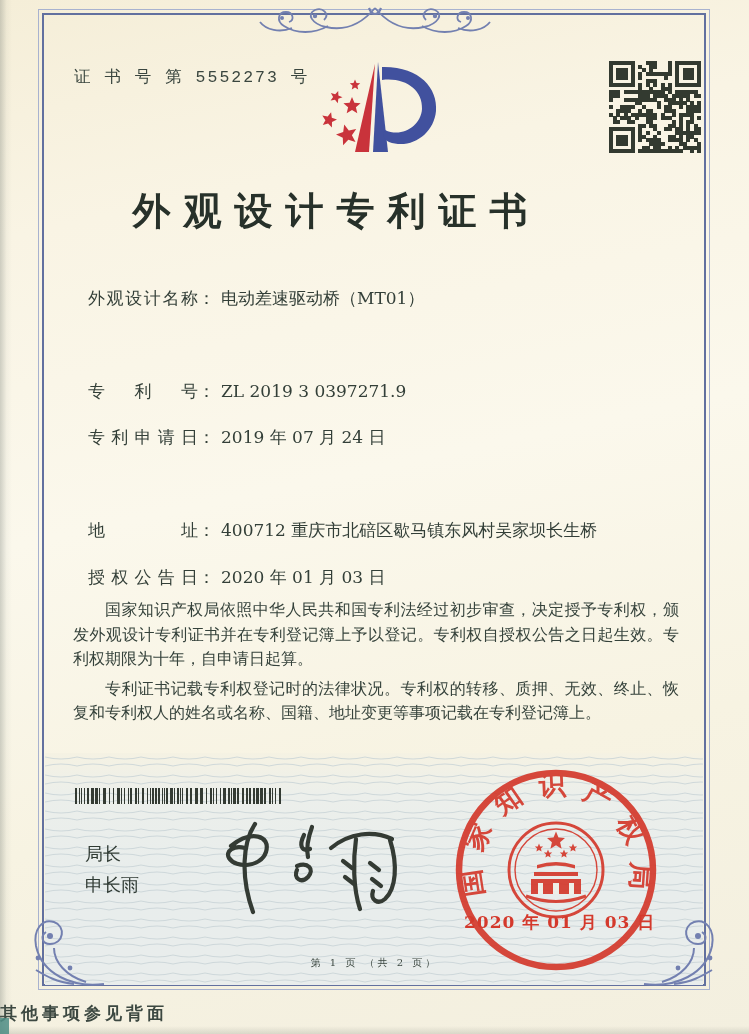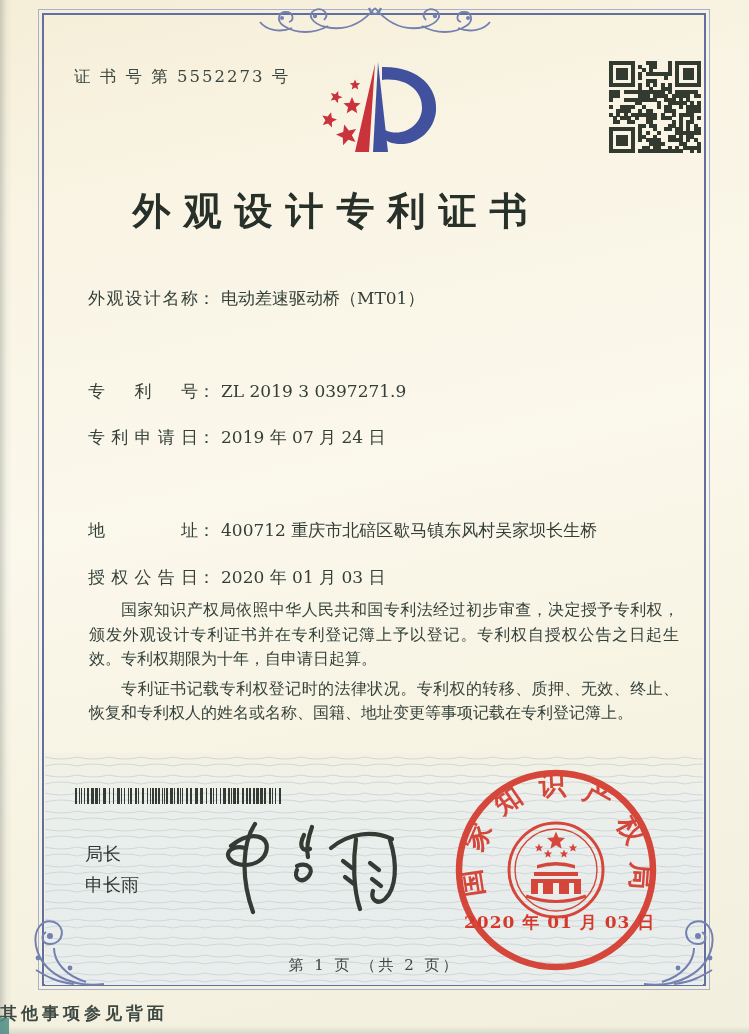--- a/index.html
+++ b/index.html
@@ -20,40 +20,40 @@
   .scan-edge-left{position:absolute;left:0;top:0;width:12px;height:1034px;
     background:linear-gradient(90deg,rgba(90,100,95,.28),rgba(90,100,95,.05) 55%,transparent);}
   .scan-edge-bottom{position:absolute;left:0;bottom:0;width:749px;height:8px;
     background:linear-gradient(0deg,rgba(120,125,115,.22),transparent);}
   .scan-speck{position:absolute;left:0;top:1018px;width:9px;height:16px;background:#4f8e86;opacity:.85;}
   .frame-outer{position:absolute;left:38px;top:9px;width:672px;height:981px;border:1px solid var(--frame-blue-light);}
   .frame-inner{position:absolute;left:42px;top:13px;width:664px;height:973px;border:2px solid var(--frame-blue);}
   .wave-zone{position:absolute;left:45px;top:753px;width:658px;height:232px;
     background:linear-gradient(180deg,#f5f2e3 0%,#ecefeb 18%,#e8edec 55%,#e9edec 100%);}
   .wave-zone svg{position:absolute;left:0;top:0;}
-  .cert-no{position:absolute;left:74px;top:66px;font-size:16.5px;letter-spacing:2px;color:#3a463f;}
+  .cert-no{position:absolute;left:74px;top:66px;font-size:16.5px;letter-spacing:2px;color:#3a463f;font-family:Liberation Mono, monospace;}
   .logo{position:absolute;left:298px;top:40px;}
   .qr{position:absolute;left:609px;top:61px;}
   .title{position:absolute;left:0;top:186px;width:660px;margin:0;text-align:center;
     font-size:38px;font-weight:bold;letter-spacing:13px;text-indent:13px;color:#27312a;}
   .row{position:absolute;left:88px;font-size:17px;white-space:nowrap;color:var(--ink);}
   .lbl{display:inline-block;width:110px;text-align:justify;text-align-last:justify;text-justify:inter-ideograph;vertical-align:top;}
   .lbl2{display:inline-block;width:88px;text-align:justify;text-align-last:justify;text-justify:inter-ideograph;vertical-align:top;}
   .sep{padding-right:6px;}
   .pair2{position:absolute;left:255px;top:0;white-space:nowrap;}
   .paras{position:absolute;left:73px;top:598px;width:606px;font-size:16px;line-height:24.5px;text-align:justify;color:#35423b;}
-  .paras p{margin:0 0 5px 16px;text-indent:2em;}
+  .paras p{margin:0 0 5px 0;text-indent:2em;}
   .barcode{position:absolute;left:75px;top:788px;z-index:3;}
   .signer{position:absolute;left:85px;top:838px;z-index:3;font-size:18px;line-height:31px;color:#2f3a33;}
   .signature{position:absolute;left:203px;top:812px;z-index:3;}
   .seal{position:absolute;left:450px;top:764px;z-index:4;opacity:.92;}
   .seal-date{position:absolute;left:464px;top:911px;z-index:5;font-size:17px;font-weight:bold;
     color:var(--seal-red);letter-spacing:1px;white-space:nowrap;}
   .page-num{position:absolute;left:0;top:956px;width:749px;text-align:center;z-index:3;
-    font-size:15px;letter-spacing:3px;color:#3a463f;}
+    font-size:10px;letter-spacing:3px;color:#3a463f;}
   .back-note{position:absolute;left:0;top:1002px;width:749px;text-align:left;
     font-size:17px;font-weight:600;letter-spacing:4px;color:#3c4841;}
   .ornament{position:absolute;z-index:2;}
   svg{display:block;}
 </style>
 </head>
 <body>
 
 <div class="paper">
 

